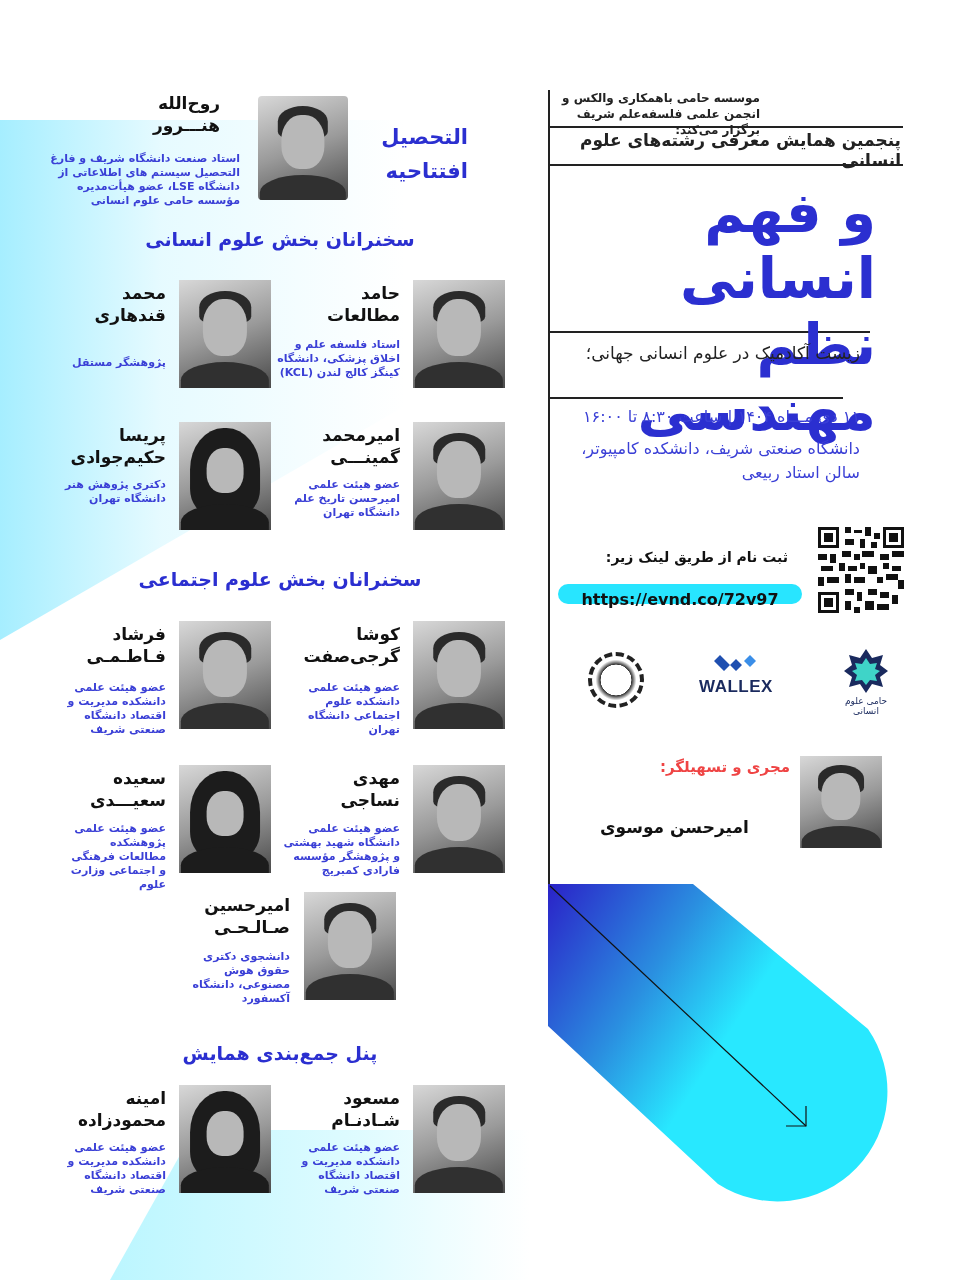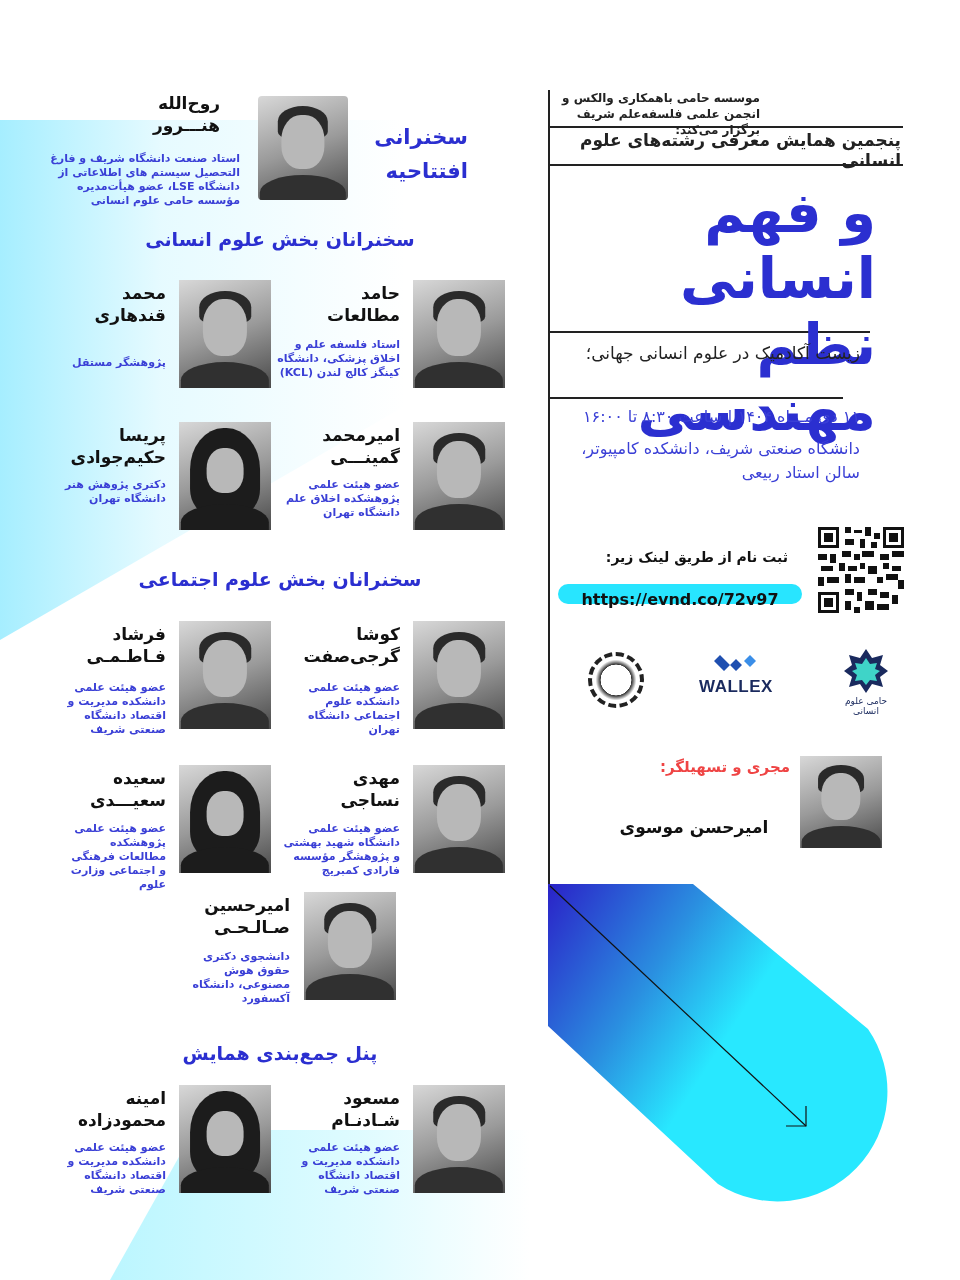--- a/index.html
+++ b/index.html
@@ -35,21 +35,21 @@
     .logo { position: absolute; }
     .logo-sharif { left: 588px; top: 652px; width: 56px; height: 56px; border-radius: 50%; border: 4px dashed #222; background: radial-gradient(circle, #fff 45%, #333 46%, #fff 60%); }
     .logo-wallex { left: 690px; top: 655px; width: 92px; height: 48px; text-align: center; direction: ltr; }
     .wallex-mark { display: block; margin: 0 auto; width: 44px; height: 22px; }
     .wallex-text { display: block; font-family: "Liberation Sans", sans-serif; font-weight: bold; font-size: 17px; color: #1a2a5e; letter-spacing: 0.5px; }
     .logo-hami { left: 832px; top: 648px; width: 68px; height: 66px; text-align: center; }
     .hami-star { display: block; margin: 0 auto; width: 46px; height: 46px; }
     .hami-text { display: block; font-size: 9px; color: #1a2a5e; margin-top: 2px; }
 
     .moderator-label { position: absolute; left: 600px; top: 758px; width: 190px; font-size: 15px; font-weight: bold; color: #ef4444; text-align: right; }
-    .moderator-name { position: absolute; left: 600px; top: 817px; width: 188px; font-size: 17px; font-weight: bold; color: #111; text-align: center; }
+    .moderator-name { position: absolute; left: 600px; top: 817px; width: 188px; font-size: 17px; font-weight: bold; color: #111; text-align: left; }
     .moderator-photo { position: absolute; left: 800px; top: 756px; width: 82px; height: 92px; }
 
     .pill-shape { position: absolute; left: 548px; top: 884px; width: 380px; height: 370px; pointer-events: none; }
 
     
     .photo { position: absolute; background: linear-gradient(160deg, #d8d8d8 0%, #9a9a9a 50%, #4a4a4a 100%); overflow: hidden; }
     .photo .head { position: absolute; left: 50%; top: 18%; width: 48%; height: 52%; transform: translateX(-50%); border-radius: 45% 45% 42% 42%; background: #b8b8b8; }
     .photo .hair { position: absolute; left: 50%; top: 10%; width: 56%; height: 30%; transform: translateX(-50%); border-radius: 50% 50% 20% 20%; background: #2a2a2a; }
     .photo .body { position: absolute; left: 50%; bottom: -10%; width: 96%; height: 34%; transform: translateX(-50%); border-radius: 50% 50% 0 0; background: #303030; }
     .photo.hijab .hair { top: 6%; width: 76%; height: 80%; border-radius: 48% 48% 30% 30%; background: #1c1c1c; }
@@ -179,21 +179,21 @@
       <stop offset="0.6" stop-color="#28e8ff"></stop>
       <stop offset="1" stop-color="#28e8ff"></stop>
     </linearGradient>
   </defs>
   <path d="M0,0 L145,0 L320,145 A110,110 0 0 1 170,300 L0,142 Z" fill="url(#pillGrad)"></path>
   <line x1="2" y1="2" x2="258" y2="242" stroke="#111" stroke-width="1.2"></line>
   <polyline points="238,242 258,242 258,222" fill="none" stroke="#111" stroke-width="1.2"></polyline>
 </svg>
 
 <div class="opening-title">
-  <div>سخنرانی</div>
+  <div>التحصیل</div>
   <div>افتتاحیه</div>
 </div>
 <div class="photo" style="left:258px; top:96px; width:90px; height:104px; border-radius:4px;">
     <div class="hair"></div>
     <div class="head"></div>
     <div class="body"></div>
   </div>
 <div class="speaker-name" style="left:100px; top:92px; width:120px;">
   <div>روح‌الله</div>
   <div>هنـــرور</div>
@@ -226,21 +226,21 @@
 
 <div class="photo" style="left:413px; top:422px; width:92px; height:108px;">
     <div class="hair"></div>
     <div class="head"></div>
     <div class="body"></div>
   </div>
 <div class="speaker-name" style="left:280px; top:424px; width:120px;">
   <div>امیرمحمد</div>
   <div>گمینـــی</div>
 </div>
-<div class="speaker-bio" style="left:280px; top:478px; width:120px;">عضو هیئت علمی پژوهشکده اخلاق علم دانشگاه تهران</div>
+<div class="speaker-bio" style="left:280px; top:478px; width:120px;">عضو هیئت علمی امیرحسن تاریخ علم دانشگاه تهران</div>
 
 <div class="photo hijab" style="left:179px; top:422px; width:92px; height:108px;">
     <div class="hair"></div>
     <div class="head"></div>
     <div class="body"></div>
   </div>
 <div class="speaker-name" style="left:60px; top:424px; width:106px;">
   <div>پریسا</div>
   <div>حکیم‌جوادی</div>
 </div>

